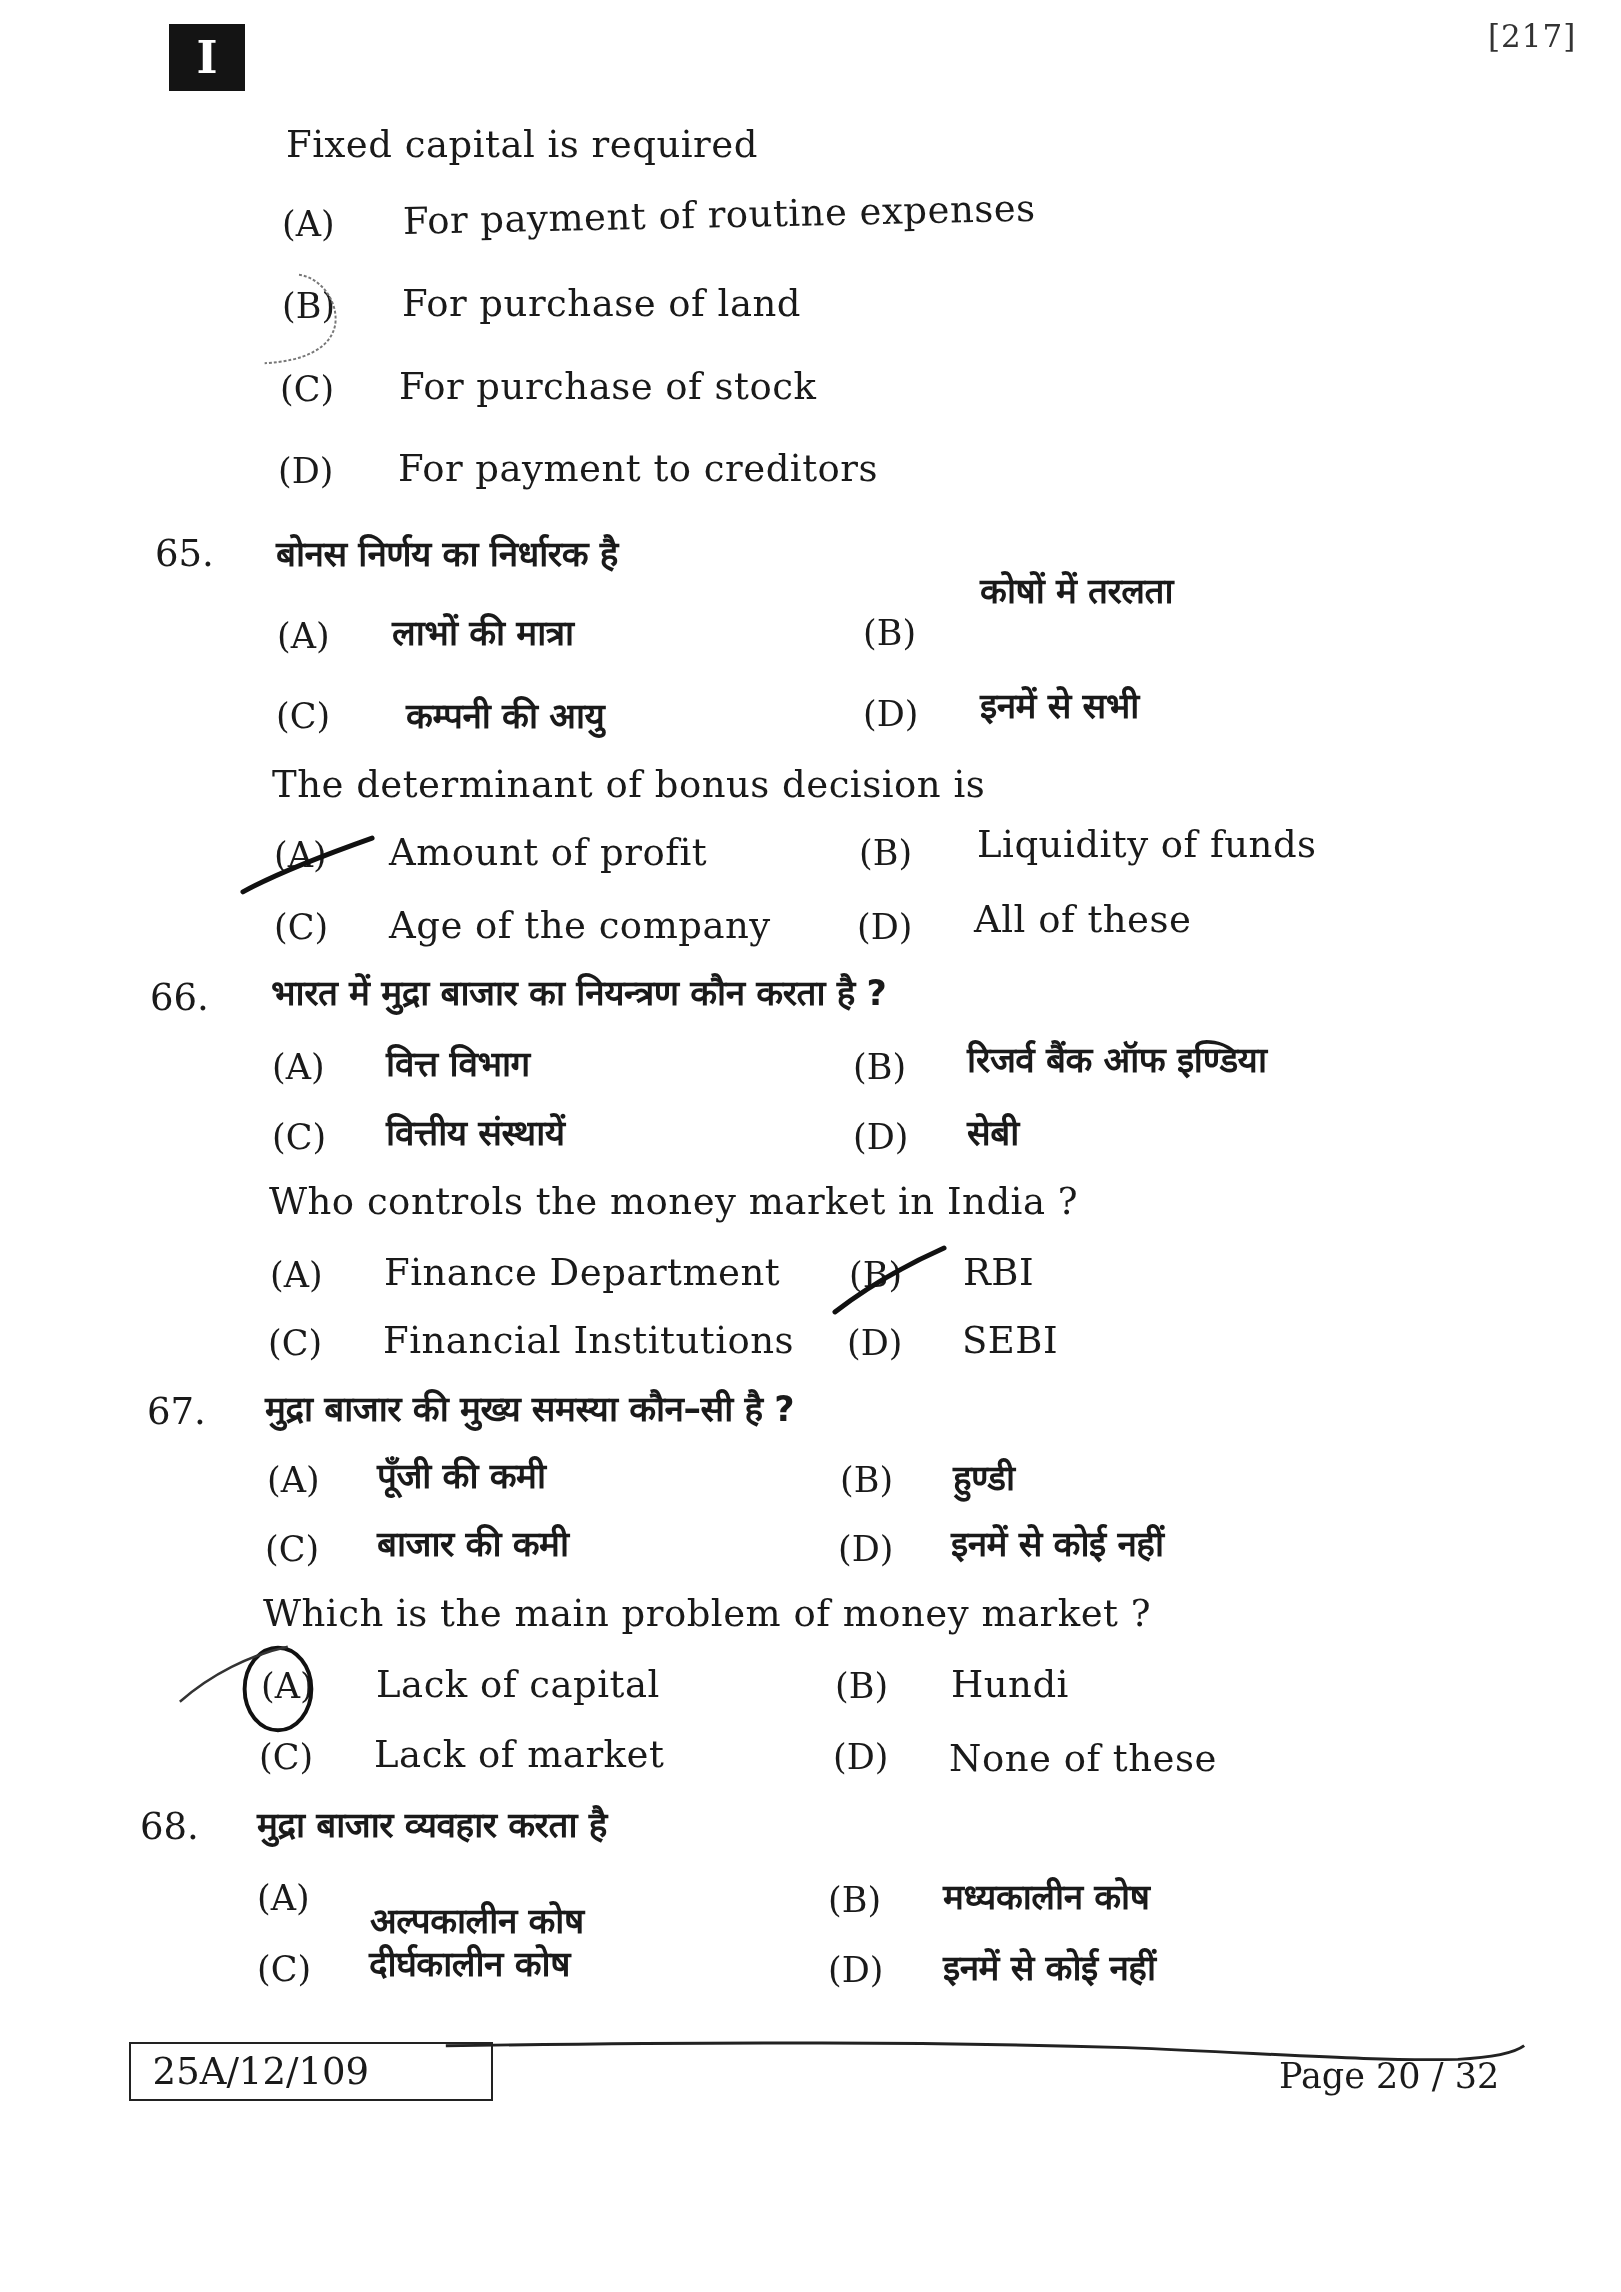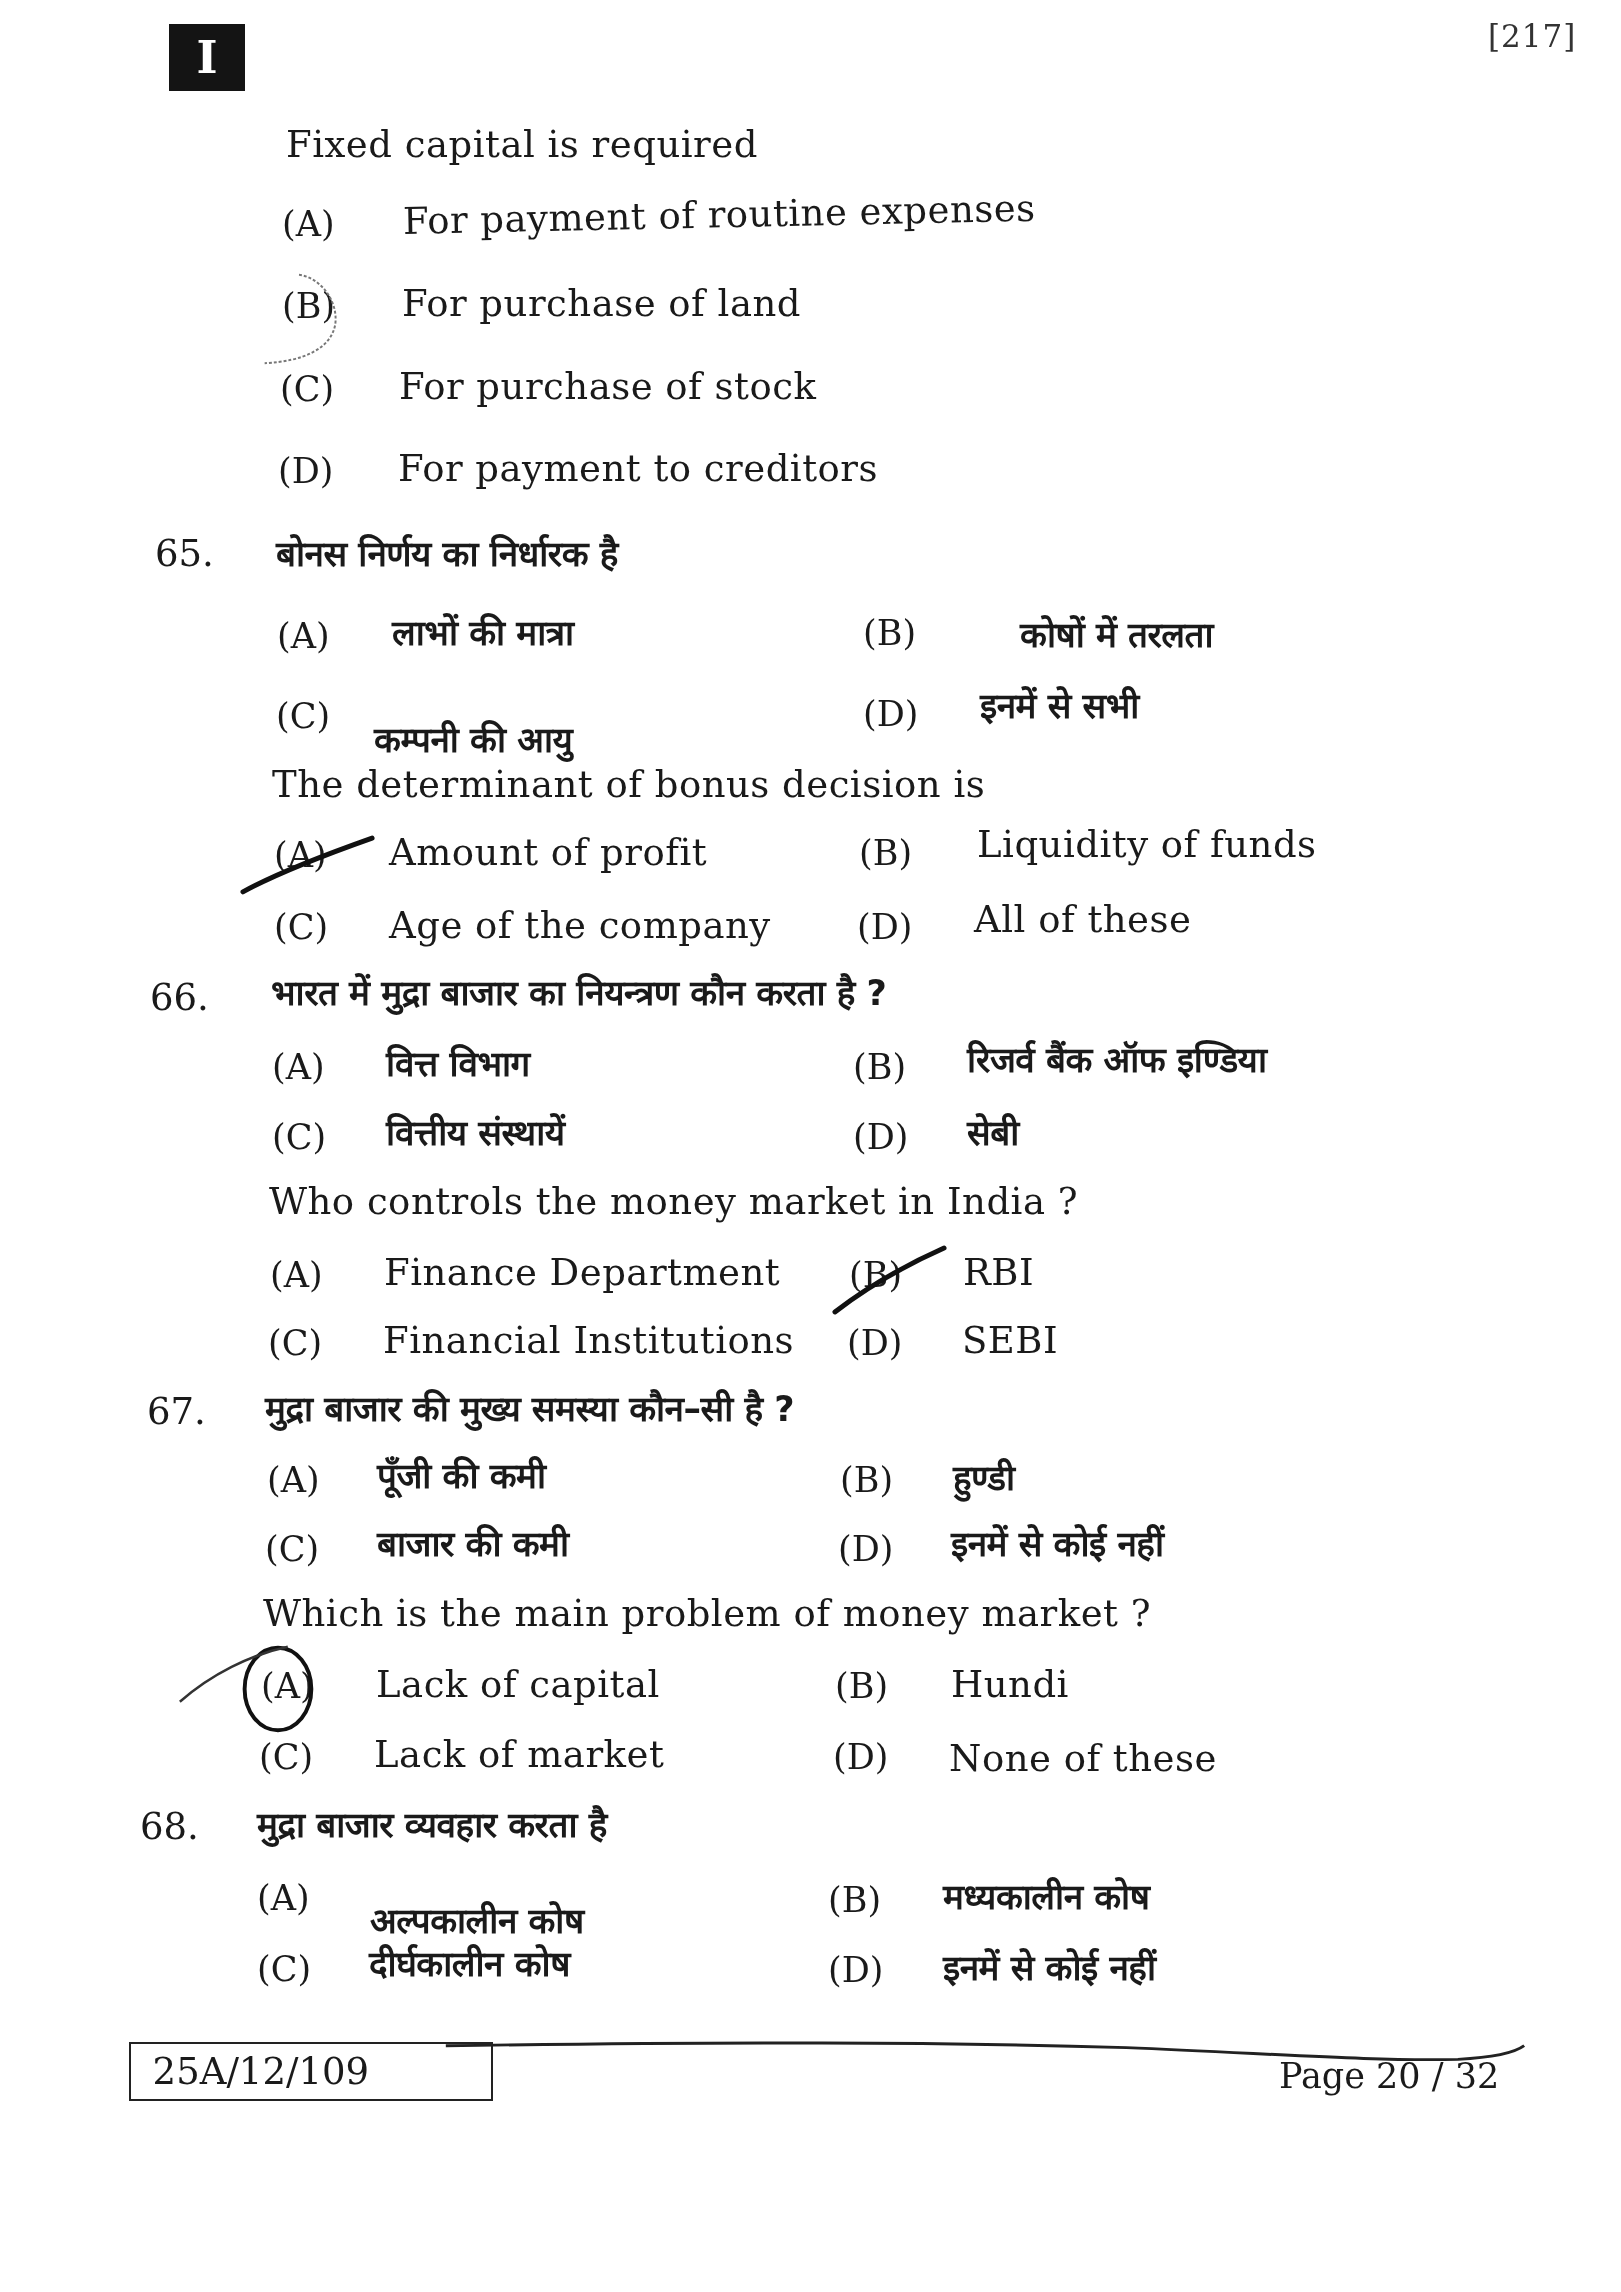--- a/index.html
+++ b/index.html
@@ -50,23 +50,23 @@
 <svg class="mark" style="left:245px; top:265px;" width="108" height="108" viewBox="0 0 110 110">
   <path d="M55 10 C 75 12, 95 35, 92 60 C 88 85, 60 98, 20 100" fill="none" stroke="#777" stroke-width="2" stroke-dasharray="3 2"></path>
 </svg>
 
 <div class="abs qnum" style="left:155px; top:532px;">65.</div>
 <div class="abs hi" style="left:276px; top:529px;">बोनस निर्णय का निर्धारक है</div>
 
 <div class="abs lbl" style="left:277px; top:616px;">(A)</div>
 <div class="abs hi" style="left:392px; top:608px;">लाभों की मात्रा</div>
 <div class="abs lbl" style="left:863px; top:613px;">(B)</div>
-<div class="abs hi" style="left:980px; top:610px;margin-left:40px;">कोषों में तरलता</div>
+<div class="abs hi" style="left:980px; top:566px;">कोषों में तरलता</div>
 <div class="abs lbl" style="left:276px; top:696px;">(C)</div>
-<div class="abs hi" style="left:374px; top:691px;margin-top:24px;">कम्पनी की आयु</div>
+<div class="abs hi" style="left:406px; top:691px;">कम्पनी की आयु</div>
 <div class="abs lbl" style="left:863px; top:694px;">(D)</div>
 <div class="abs hi" style="left:980px; top:681px;">इनमें से सभी</div>
 
 <div class="abs en" style="left:272px; top:763px;">The determinant of bonus decision is</div>
 <div class="abs lbl" style="left:274px; top:835px;">(A)</div>
 <div class="abs en" style="left:389px; top:831px;">Amount of profit</div>
 <div class="abs lbl" style="left:859px; top:833px;">(B)</div>
 <div class="abs en" style="left:977px; top:823px;">Liquidity of funds</div>
 <div class="abs lbl" style="left:274px; top:907px;">(C)</div>
 <div class="abs en" style="left:389px; top:904px;">Age of the company</div>

